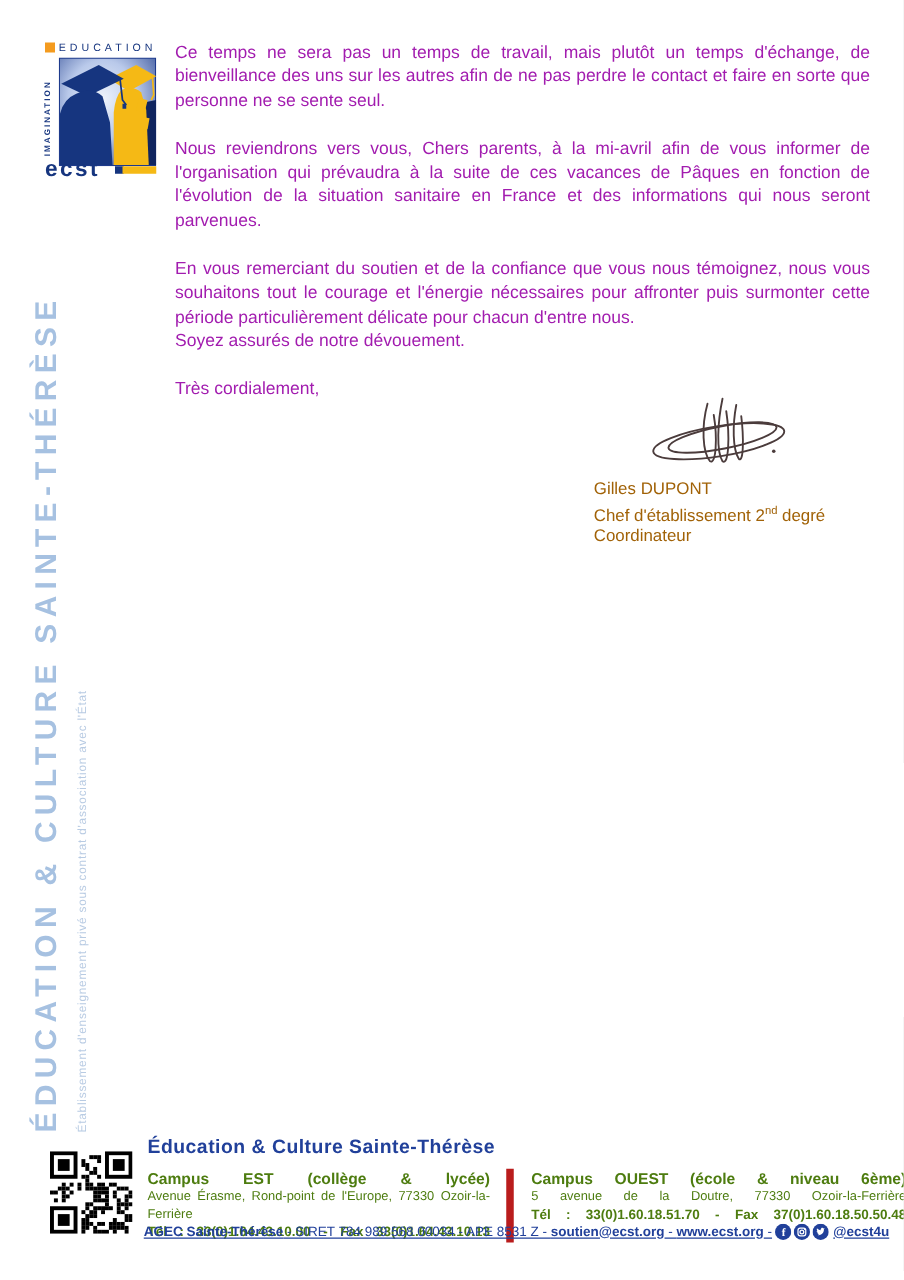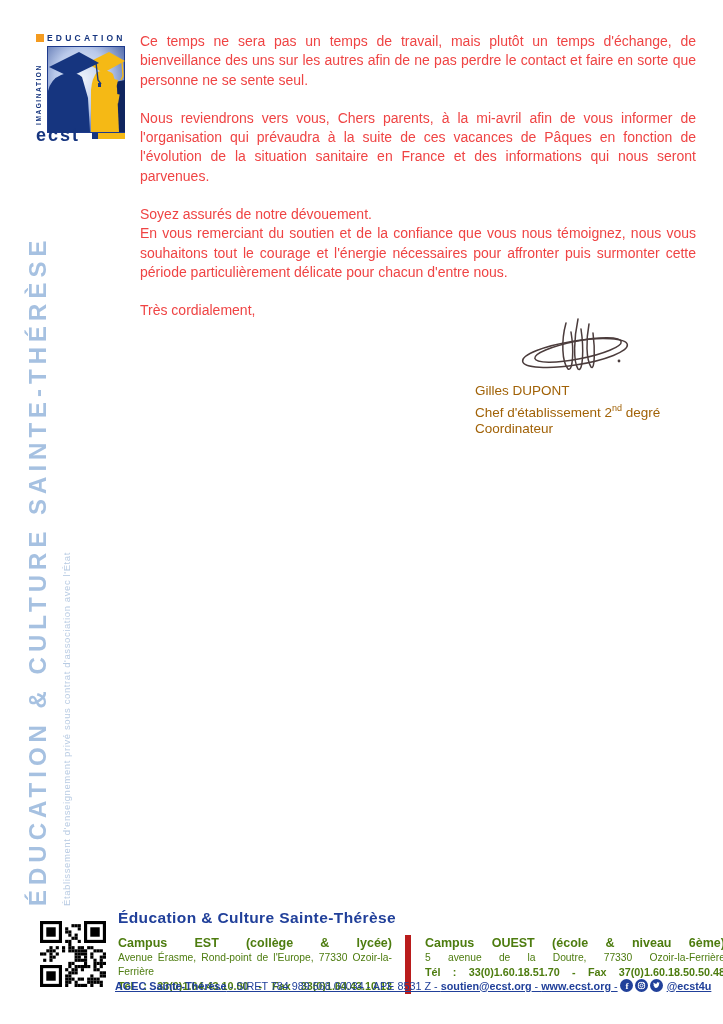--- a/index.html
+++ b/index.html
@@ -6,21 +6,21 @@
   .page{
     position:relative;width:723px;height:1024px;background:#ffffff;
     font-family:"Liberation Sans","DejaVu Sans",sans-serif;overflow:hidden;
     margin:0 auto;
   }
 
   
   .logo{position:absolute;left:36px;top:33px;width:90px;height:125px;}
   .logo-toprow{position:absolute;left:0;top:0;display:flex;align-items:center;gap:3px;}
   .logo-sq{width:8px;height:8px;background:#f49b1f;}
-  .logo-education{font-size:8.5px;font-weight:bold;letter-spacing:3.2px;color:#16357f;}
+  .logo-education{font-size:8.5px;font-weight:normal;letter-spacing:3.2px;color:#16357f;}
   .logo-imagination{
     position:absolute;left:-1px;top:14px;height:78px;
     writing-mode:vertical-rl;transform:rotate(180deg);
     font-size:6.5px;font-weight:bold;letter-spacing:1.6px;color:#16357f;
   }
   .logo-art{position:absolute;left:11px;top:13px;}
   .logo-strip-gold{position:absolute;left:62px;top:100px;width:27px;height:6px;background:#f5b915;}
   .logo-strip-navy{position:absolute;left:56px;top:100px;width:7px;height:6px;background:#16357f;}
   .logo-ecst{
     position:absolute;left:0;top:92px;font-size:18px;font-weight:800;
@@ -36,21 +36,21 @@
   }
   .side-sub{
     position:absolute;left:61px;top:484px;height:422px;
     writing-mode:vertical-rl;transform:rotate(180deg);
     font-size:9.5px;letter-spacing:.6px;color:#b8cbe3;white-space:nowrap;
   }
 
   
   .letter{
     position:absolute;left:140px;top:32px;width:556px;
-    font-size:14px;line-height:19.3px;color:#ef4444;text-align:justify;
+    font-size:14px;line-height:19.3px;color:#a21caf;text-align:justify;
   }
   .letter p{margin:0 0 19px 0;}
   .letter p.tight{margin:0;}
   .letter p.closing{margin:19px 0 0 0;}
 
   
   .sig-art{position:absolute;left:518px;top:316px;}
   .sig-block{
     position:absolute;left:475px;top:383px;font-size:13.5px;line-height:16.5px;color:#a16207;
   }
@@ -118,22 +118,22 @@
     <div class="logo-strip-gold"></div>
     <div class="logo-ecst">ecst</div>
   </div>
 
   <div class="side-title">ÉDUCATION &amp; CULTURE SAINTE-THÉRÈSE</div>
   <div class="side-sub">Établissement d'enseignement privé sous contrat d'association avec l'État</div>
 
   <div class="letter">
     <p>Ce temps ne sera pas un temps de travail, mais plutôt un temps d'échange, de bienveillance des uns sur les autres afin de ne pas perdre le contact et faire en sorte que personne ne se sente seul.</p>
     <p>Nous reviendrons vers vous, Chers parents, à la mi-avril afin de vous informer de l'organisation qui prévaudra à la suite de ces vacances de Pâques en fonction de l'évolution de la situation sanitaire en France et des informations qui nous seront parvenues.</p>
+    <p class="tight">En vous remerciant du soutien et de la confiance que vous nous témoignez, nous vous souhaitons tout le courage et l'énergie nécessaires pour affronter puis surmonter cette période particulièrement délicate pour chacun d'entre nous.</p>
     <p class="tight">Soyez assurés de notre dévouement.</p>
-    <p class="tight">En vous remerciant du soutien et de la confiance que vous nous témoignez, nous vous souhaitons tout le courage et l'énergie nécessaires pour affronter puis surmonter cette période particulièrement délicate pour chacun d'entre nous.</p>
     <p class="closing">Très cordialement,</p>
   </div>
 
   <div class="sig-art">
     <svg width="118" height="64" viewBox="0 0 118 64">
       <g stroke="#4b3c3c" fill="none" stroke-width="1.5" stroke-linecap="round">
         <ellipse cx="57" cy="37" rx="53" ry="12" transform="rotate(-9 57 37)"></ellipse>
         <ellipse cx="60" cy="34" rx="44" ry="9" transform="rotate(-11 60 34)"></ellipse>
         <path d="M48,7 C43,25 44,46 50,53 C55,56 56,34 53,16"></path>
         <path d="M60,3 C56,22 55,45 60,53 C65,57 66,33 63,13"></path>

